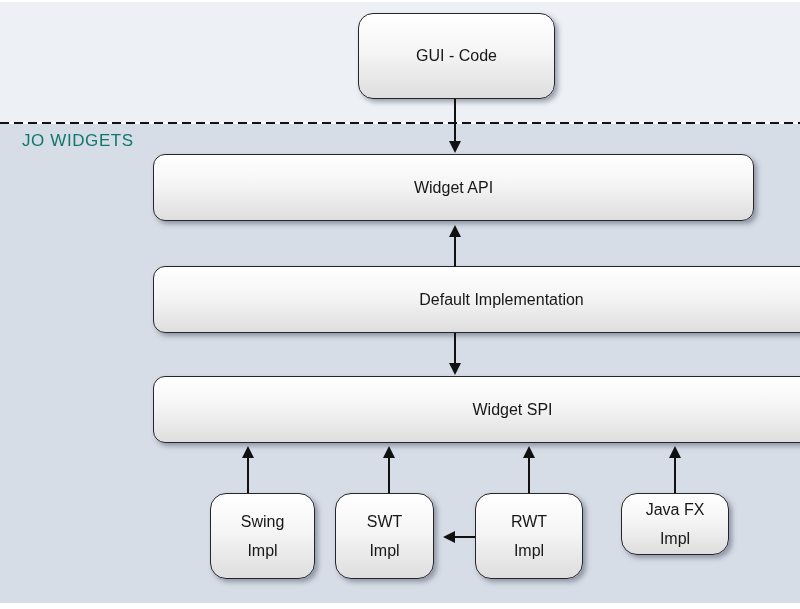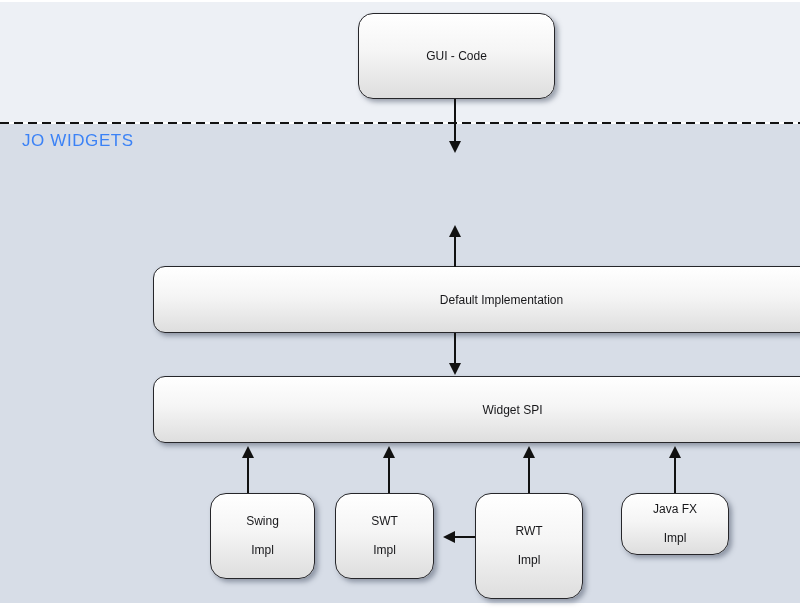--- a/index.html
+++ b/index.html
@@ -31,48 +31,48 @@
     position: absolute;
     left: 0; top: 124px;
     width: 800px; height: 479px;
     background: var(--bottom-bg, #d7dde7);
   }
   .section-label {
     position: absolute;
     left: 22px; top: 131px;
     font-size: 17px;
     letter-spacing: 0.6px;
-    color: #3b82f6;
+    color: #0f766e;
     white-space: nowrap;
   }
   .node {
     position: absolute;
     box-sizing: border-box;
     border: 1.5px solid #26262a;
     background: linear-gradient(180deg, #ffffff 0%, #f5f5f5 45%, #dedede 100%);
     box-shadow: 3px 3px 5px rgba(70, 80, 100, 0.5);
     display: flex;
     flex-direction: column;
     align-items: center;
     justify-content: center;
     color: #17171a;
-    font-size: 12px;
+    font-size: 16px;
     text-align: center;
   }
   .node.wide   { border-radius: 12px; }
   .node.small  { border-radius: 16px; line-height: 29px; }
   .node.topbox { border-radius: 15px; }
 
   .gui-code     { left: 358px; top: 13px;  width: 197px; height: 86px; }
   .widget-api   { left: 153px; top: 154px; width: 601px; height: 67px; }
   .default-impl { left: 153px; top: 266px; width: 697px; height: 67px; }
   .widget-spi   { left: 153px; top: 376px; width: 719px; height: 67px; }
   .swing-impl   { left: 210px; top: 493px; width: 105px; height: 86px; }
   .swt-impl     { left: 335px; top: 493px; width: 99px; height: 86px; }
-  .rwt-impl     { left: 475px; top: 493px; width: 108px; height: 106px; }
+  .rwt-impl     { left: 475px; top: 493px; width: 108px; height: 86px; }
   .javafx-impl  { left: 621px; top: 493px; width: 108px; height: 62px; }
 
   .aline {
     position: absolute;
     background: #111;
   }
   .ahead {
     position: absolute;
     width: 0; height: 0;
   }
@@ -100,20 +100,23 @@
   <div class="top-section"></div>
   <div class="dashed-divider"></div>
   <div class="bottom-section"></div>
 
   <div class="section-label">JO WIDGETS</div>
 
   <div class="node topbox gui-code">
     <span>GUI - Code</span>
   </div>
 
+  <div class="node wide widget-api">
+    <span>Widget API</span>
+  </div>
 
   <div class="node wide default-impl">
     <span>Default Implementation</span>
   </div>
 
   <div class="node wide widget-spi">
     <span>Widget SPI</span>
   </div>
 
   <div class="node small swing-impl">

